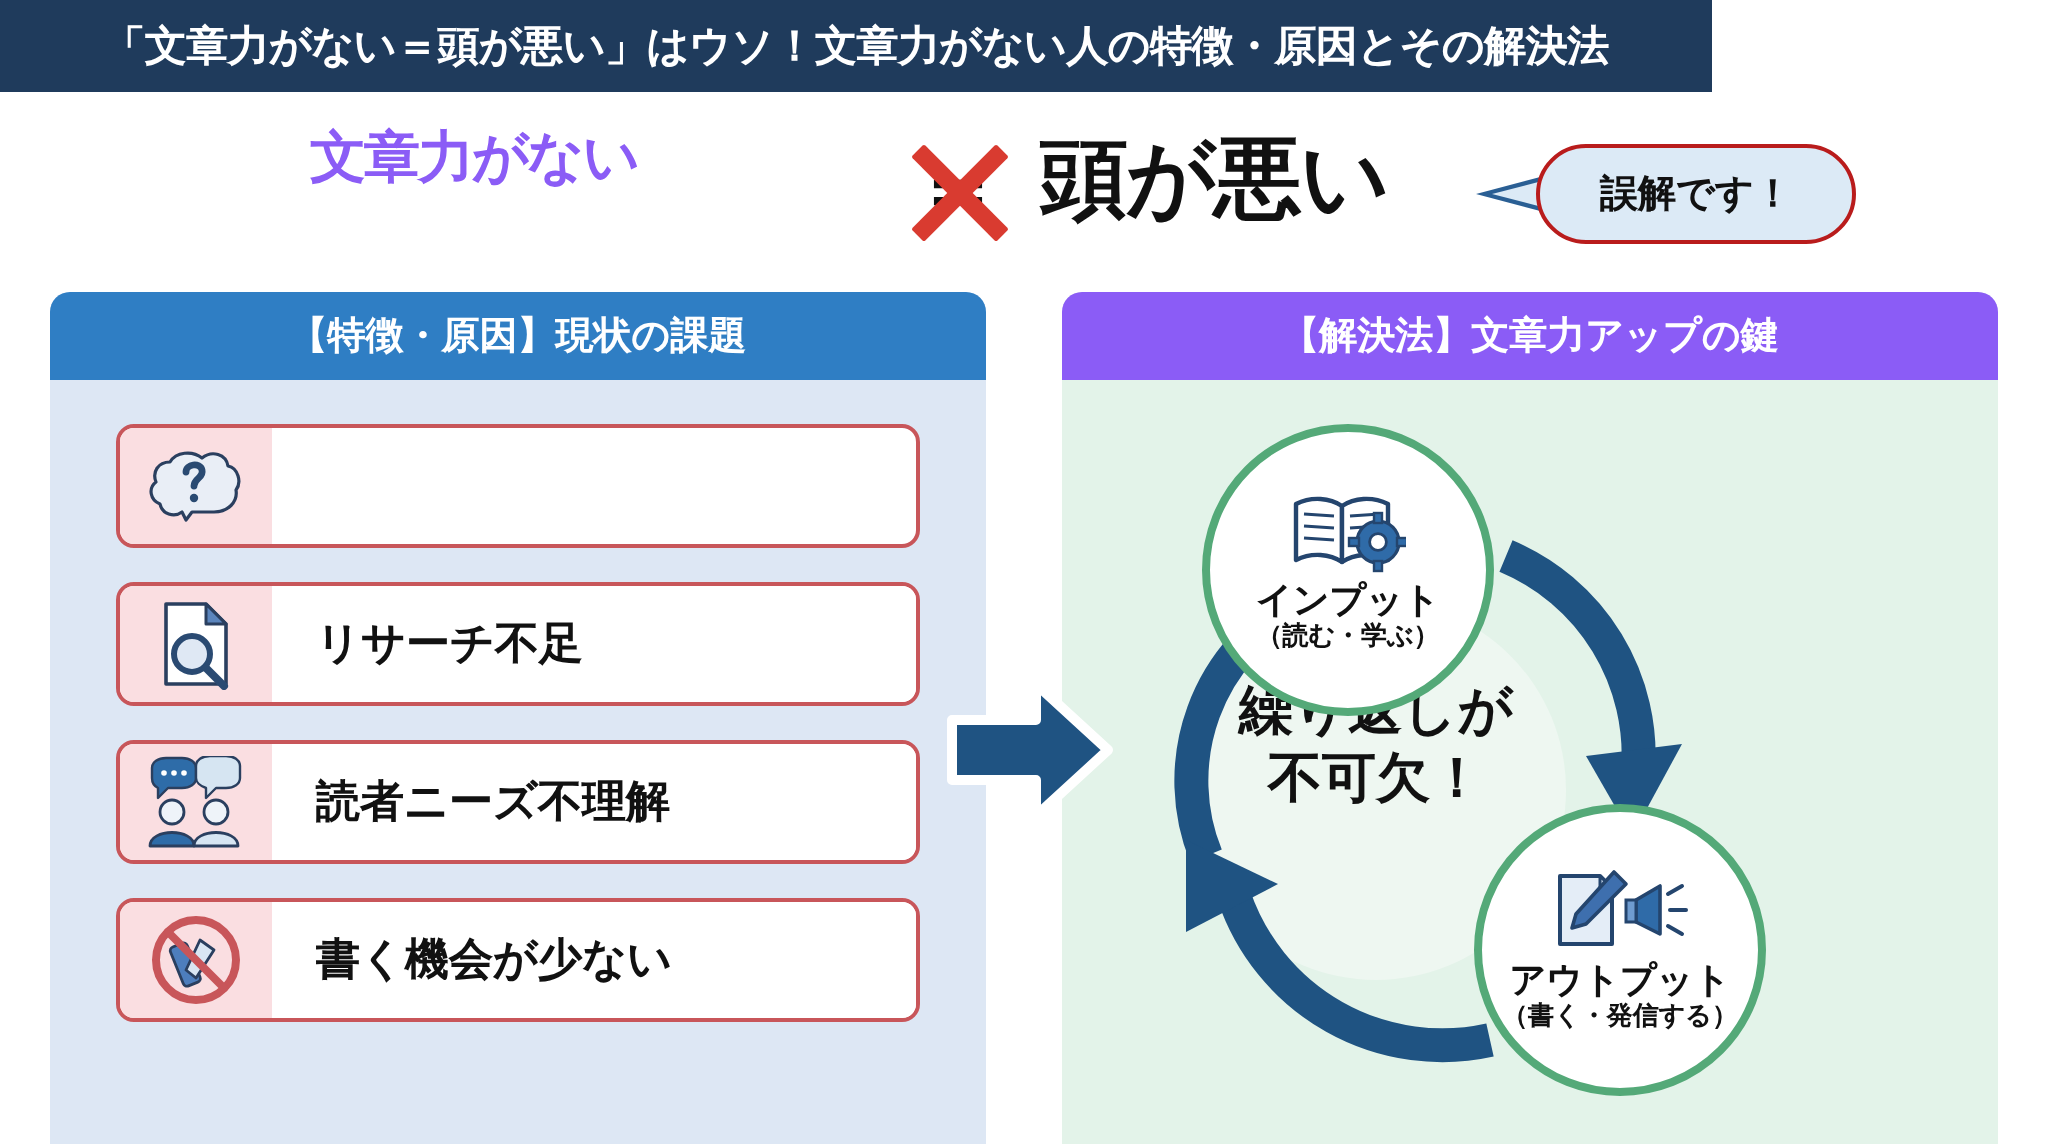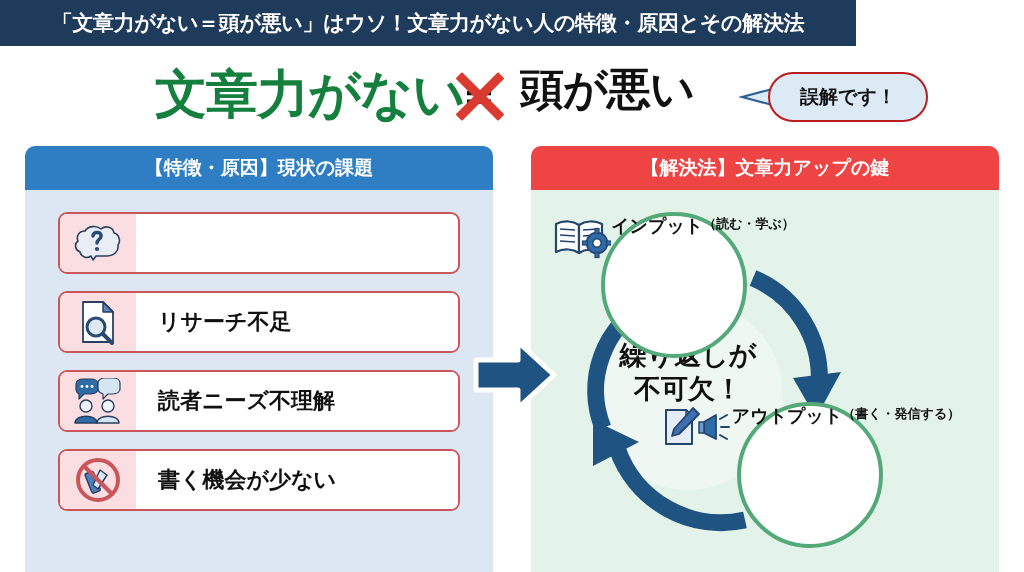--- a/index.html
+++ b/index.html
@@ -37,23 +37,23 @@
   
   #hero {
     position: absolute;
     left: 0; top: 52px;
     width: 1024px;
     height: 84px;
   }
   #hero-left {
     position: absolute;
     left: 155px; top: 8px;
-    font-size: 52px;
-    font-weight: bold;
-    color: #15803d;
+    font-size: 28px;
+    font-weight: bold;
+    color: #8b5cf6;
     letter-spacing: -1px;
     white-space: nowrap;
   }
   #hero-equals-wrap {
     position: absolute;
     left: 448px; top: 14px;
     width: 62px;
     height: 56px;
   }
   #hero-equals {
@@ -137,21 +137,21 @@
   #panel-solution { left: 531px; background: #e3f3e9; }
 
   .panel-header {
     height: 44px;
     display: flex;
     align-items: center;
     justify-content: center;
     border-radius: 8px 8px 0 0;
   }
   #panel-problems .panel-header { background: #2f7ec4; }
-  #panel-solution .panel-header { background: #ef4444; }
+  #panel-solution .panel-header { background: #8b5cf6; }
   .panel-header-text {
     color: #ffffff;
     font-size: 19px;
     font-weight: bold;
     white-space: nowrap;
   }
 
   
   #problem-list {
     padding: 22px 33px 0 33px;
@@ -203,22 +203,22 @@
     top: 190px;
     width: 468px;
     height: 360px;
   }
   .cycle-node {
     position: absolute;
     border-radius: 50%;
     background: #ffffff;
     border: 4px solid #54a978;
     display: flex;
-    flex-direction: row;
-    align-items: flex-start;
+    flex-direction: column;
+    align-items: center;
     justify-content: center;
     box-sizing: border-box;
   }
   #node-input {
     left: 70px; top: 22px;
     width: 146px; height: 146px;
   }
   #node-output {
     left: 206px; top: 212px;
     width: 146px; height: 146px;

